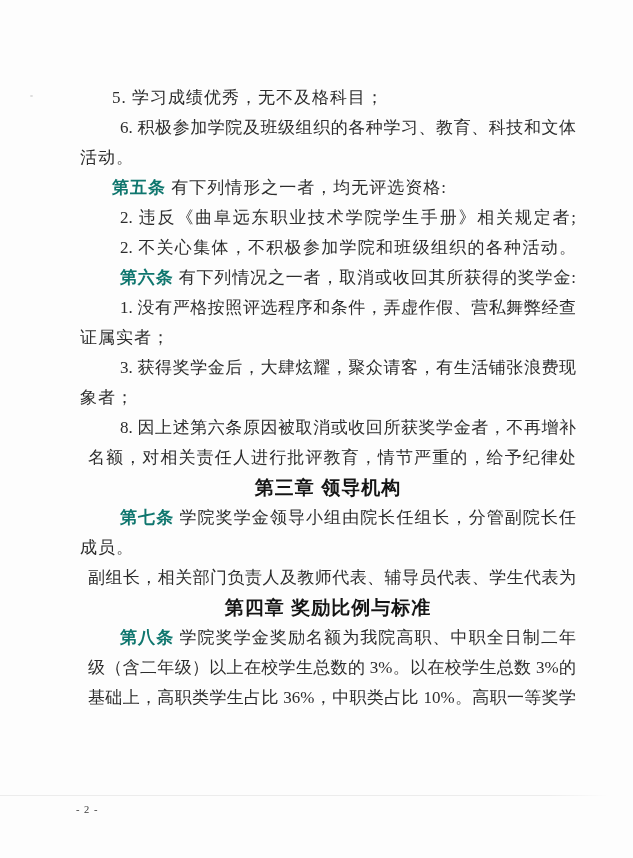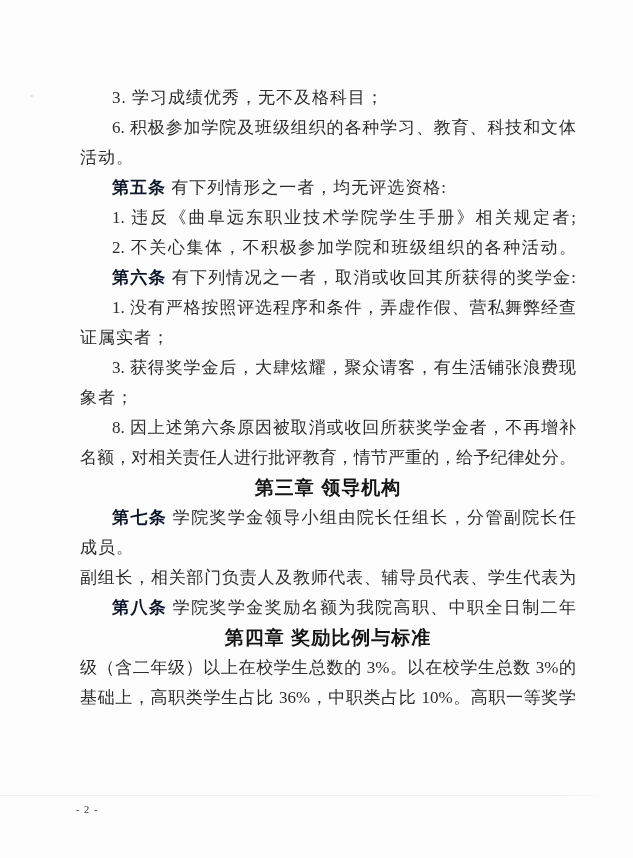--- a/index.html
+++ b/index.html
@@ -22,32 +22,33 @@
     height: 30px;
     line-height: 30px;
     font-size: 17px;
     color: #2d2d2d;
     overflow: hidden;
   }
   .line.body:not(.justify) { letter-spacing: 1px; white-space: nowrap; }
   .line.justify {
     text-align: justify;
     text-align-last: justify;
+    margin-left: 8px;
   }
   .line.indent { text-indent: 32px; }
   .line.heading {
     text-align-last: center;
     font-family: "Liberation Sans", sans-serif;
     font-weight: 700;
     font-size: 19px;
     color: #151515;
     letter-spacing: 1px;
     white-space: nowrap;
   }
-  .line b { font-weight: 700; color: #0f172a; }
+  .line b { font-weight: 700; color: #0f766e; }
   .footer-rule {
     position: absolute;
     left: 0; top: 795px;
     width: 608px; height: 1px;
     background: linear-gradient(to right, #ececec 0%, #ececec 90%, rgba(236,236,236,0) 100%);
   }
   .page-number {
     position: absolute;
     left: 76px; top: 804px;
     font-size: 10.5px;
@@ -62,37 +63,37 @@
     background: #dcdcdc;
     border-radius: 50%;
   }
 </style>
 </head>
 <body>
 
 <div class="sheet">
   <span class="speck"></span>
   <div class="doc">
-      <div class="line body indent">3. 学习成绩优秀，无不及格科目；</div>
+      <div class="line body indent">5. 学习成绩优秀，无不及格科目；</div>
       <div class="line body indent justify">6. 积极参加学院及班级组织的各种学习、教育、科技和文体</div>
       <div class="line body">活动。</div>
       <div class="line body indent"><b>第五条</b> 有下列情形之一者，均无评选资格:</div>
-      <div class="line body indent justify">1. 违反《曲阜远东职业技术学院学生手册》相关规定者;</div>
+      <div class="line body indent justify">2. 违反《曲阜远东职业技术学院学生手册》相关规定者;</div>
       <div class="line body indent justify">2. 不关心集体，不积极参加学院和班级组织的各种活动。</div>
       <div class="line body indent justify"><b>第六条</b> 有下列情况之一者，取消或收回其所获得的奖学金:</div>
       <div class="line body indent justify">1. 没有严格按照评选程序和条件，弄虚作假、营私舞弊经查</div>
       <div class="line body">证属实者；</div>
       <div class="line body indent justify">3. 获得奖学金后，大肆炫耀，聚众请客，有生活铺张浪费现</div>
       <div class="line body">象者；</div>
       <div class="line body indent justify">8. 因上述第六条原因被取消或收回所获奖学金者，不再增补</div>
       <div class="line body justify">名额，对相关责任人进行批评教育，情节严重的，给予纪律处分。</div>
       <div class="line heading">第三章 领导机构</div>
       <div class="line body indent justify"><b>第七条</b> 学院奖学金领导小组由院长任组长，分管副院长任</div>
       <div class="line body">成员。</div>
       <div class="line body justify">副组长，相关部门负责人及教师代表、辅导员代表、学生代表为</div>
+      <div class="line heading">第四章 奖励比例与标准</div>
       <div class="line body indent justify"><b>第八条</b> 学院奖学金奖励名额为我院高职、中职全日制二年</div>
-      <div class="line heading">第四章 奖励比例与标准</div>
       <div class="line body justify">级（含二年级）以上在校学生总数的 3%。以在校学生总数 3%的</div>
       <div class="line body justify">基础上，高职类学生占比 36%，中职类占比 10%。高职一等奖学</div>
     </div>
   <div class="footer-rule"></div>
   <div class="page-number">- 2 -</div>
 </div>
 
 </body></html>

